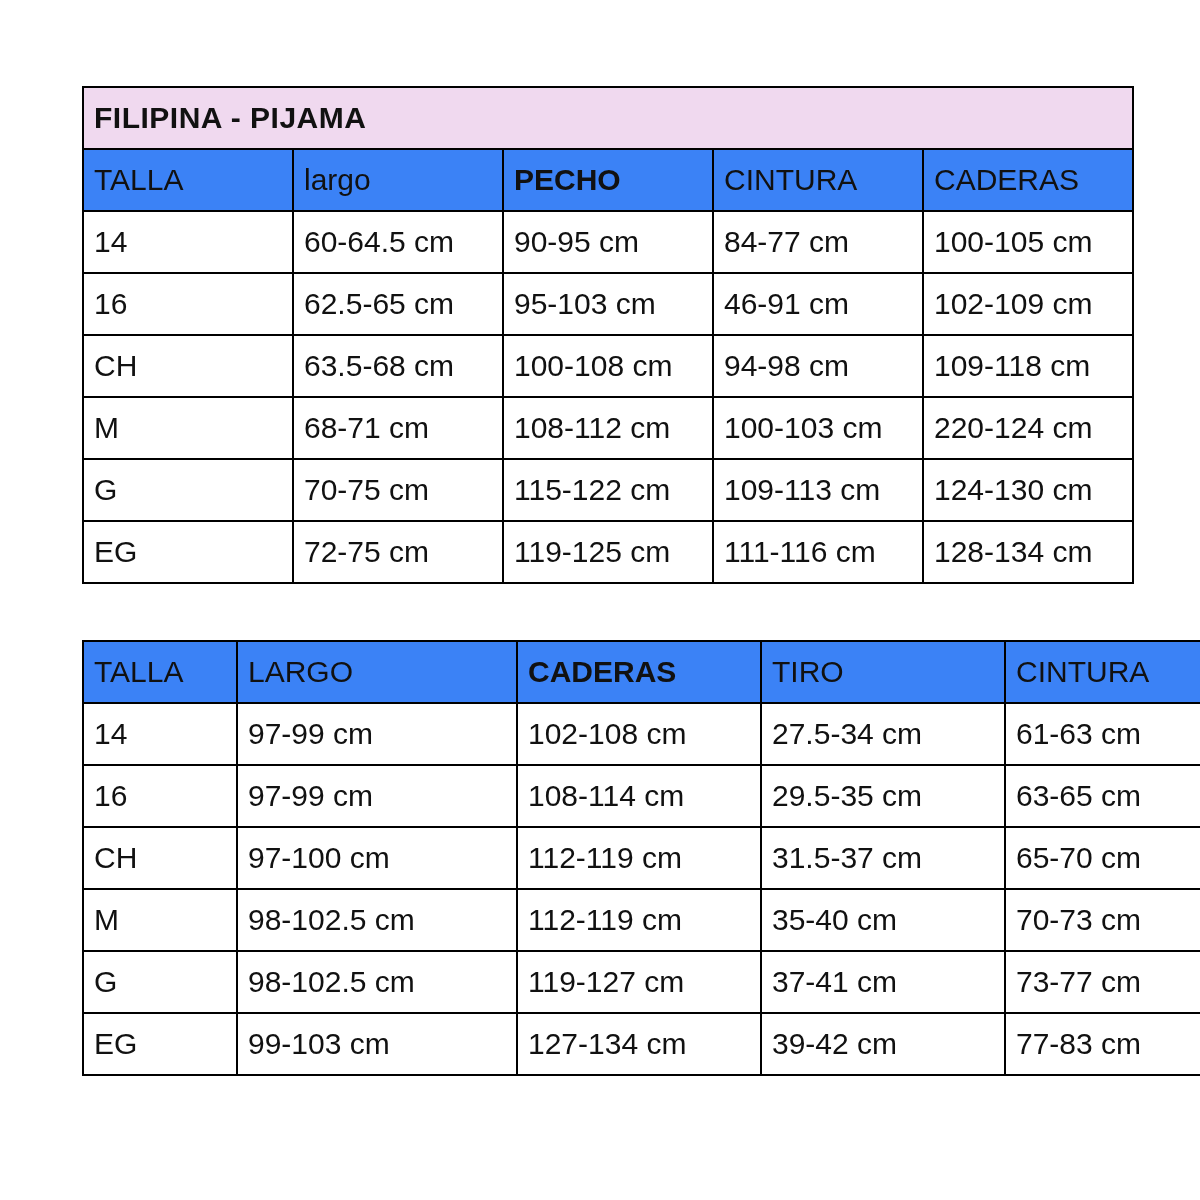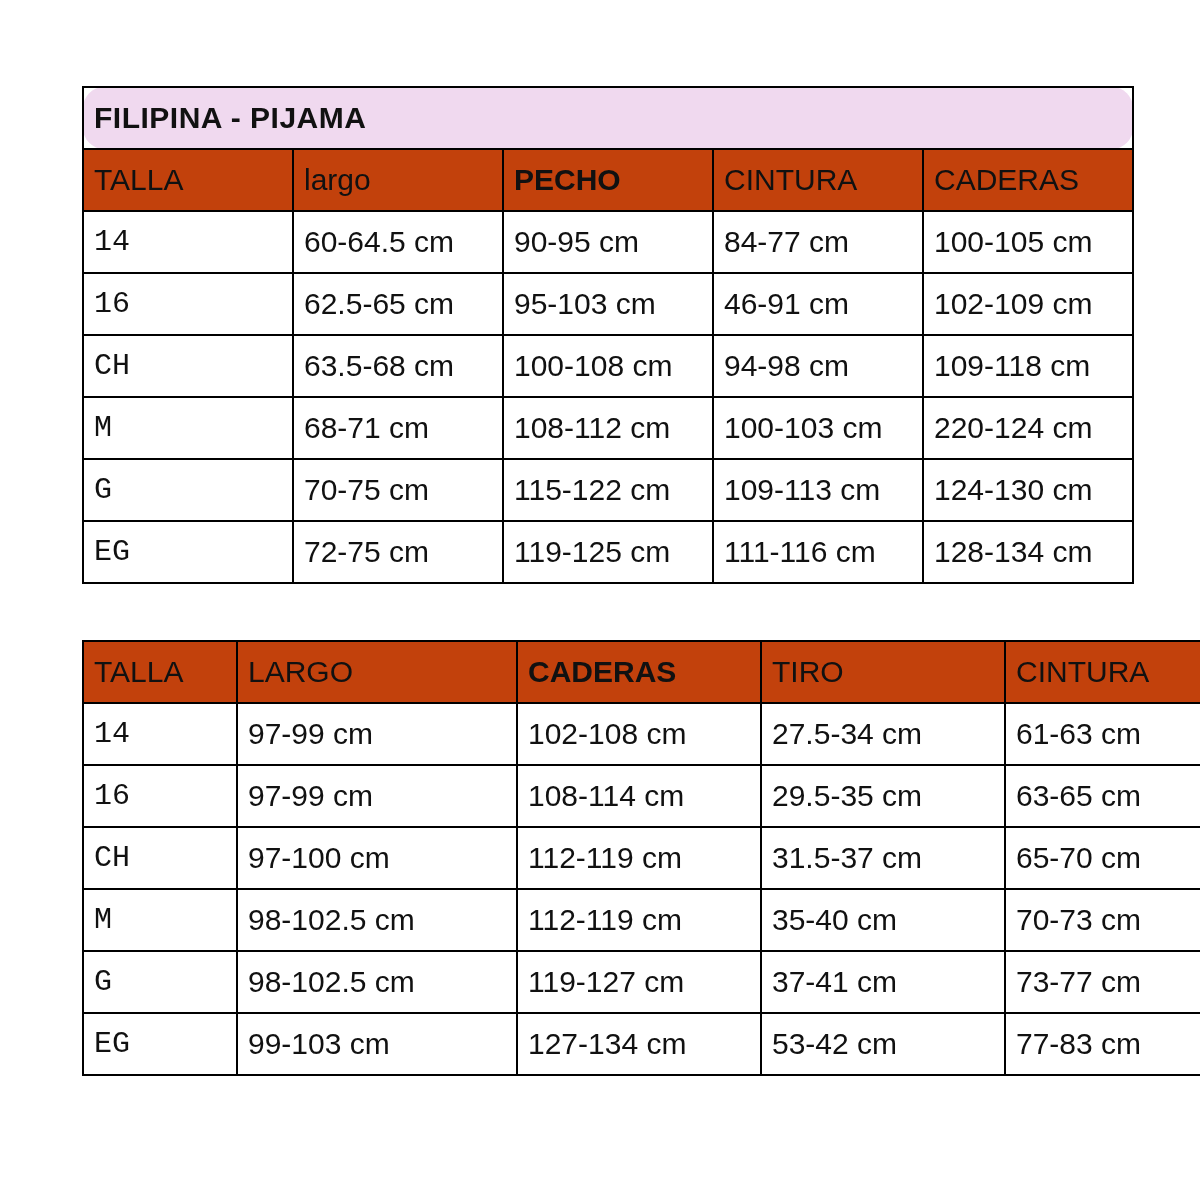--- a/index.html
+++ b/index.html
@@ -40,43 +40,41 @@
     overflow: hidden;
   }
 
   .title-cell {
     background: #f0d9ef;
     text-align: center;
     font-weight: bold;
     font-size: 31px;
     height: 62px;
     letter-spacing: 0.5px;
-    border-radius: 21px;
   }
 
   .head-cell {
-    background: #c2410c;
+    background: #3b82f6;
     font-weight: normal;
     font-size: 31px;
     height: 62px;
   }
 
   .col-talla { width: 132px; }
   .col-b { width: 258px; }
   .col-c { width: 222px; font-weight: bold; }
   .col-d { width: 222px; }
   .col-e { width: 218px; }
 
   .spacer {
     height: 56px;
   }
 
   .cell-size {
     font-size: 30px;
-    font-family: Liberation Mono, monospace;
   }
 </style>
 </head>
 <body>
 
 <div class="page">
 
   <table class="size-table">
     <tbody>
       <tr>
@@ -177,19 +175,19 @@
         <td class="cell-size">G</td>
         <td>98-102.5 cm</td>
         <td>119-127 cm</td>
         <td>37-41 cm</td>
         <td>73-77 cm</td>
       </tr>
       <tr>
         <td class="cell-size">EG</td>
         <td>99-103 cm</td>
         <td>127-134 cm</td>
-        <td>53-42 cm</td>
+        <td>39-42 cm</td>
         <td>77-83 cm</td>
       </tr>
     </tbody>
   </table>
 
 </div>
 
 </body></html>

